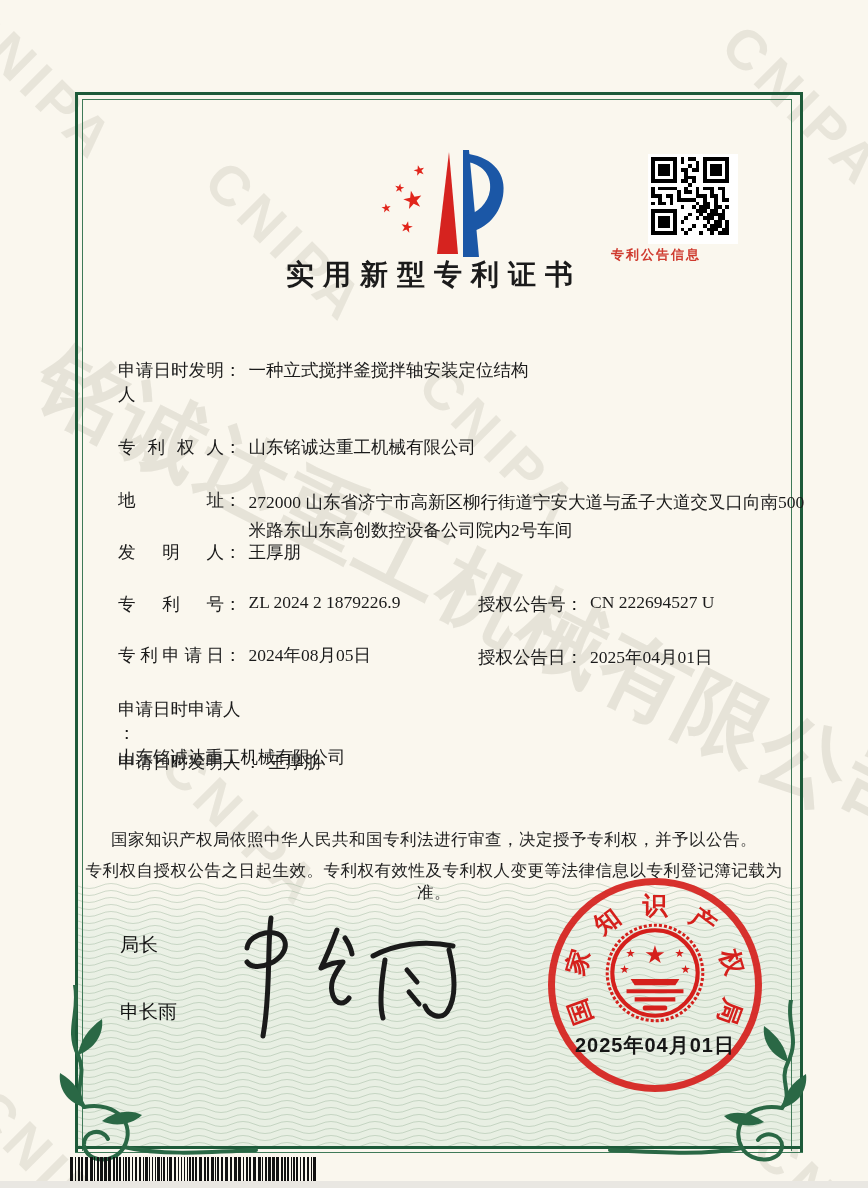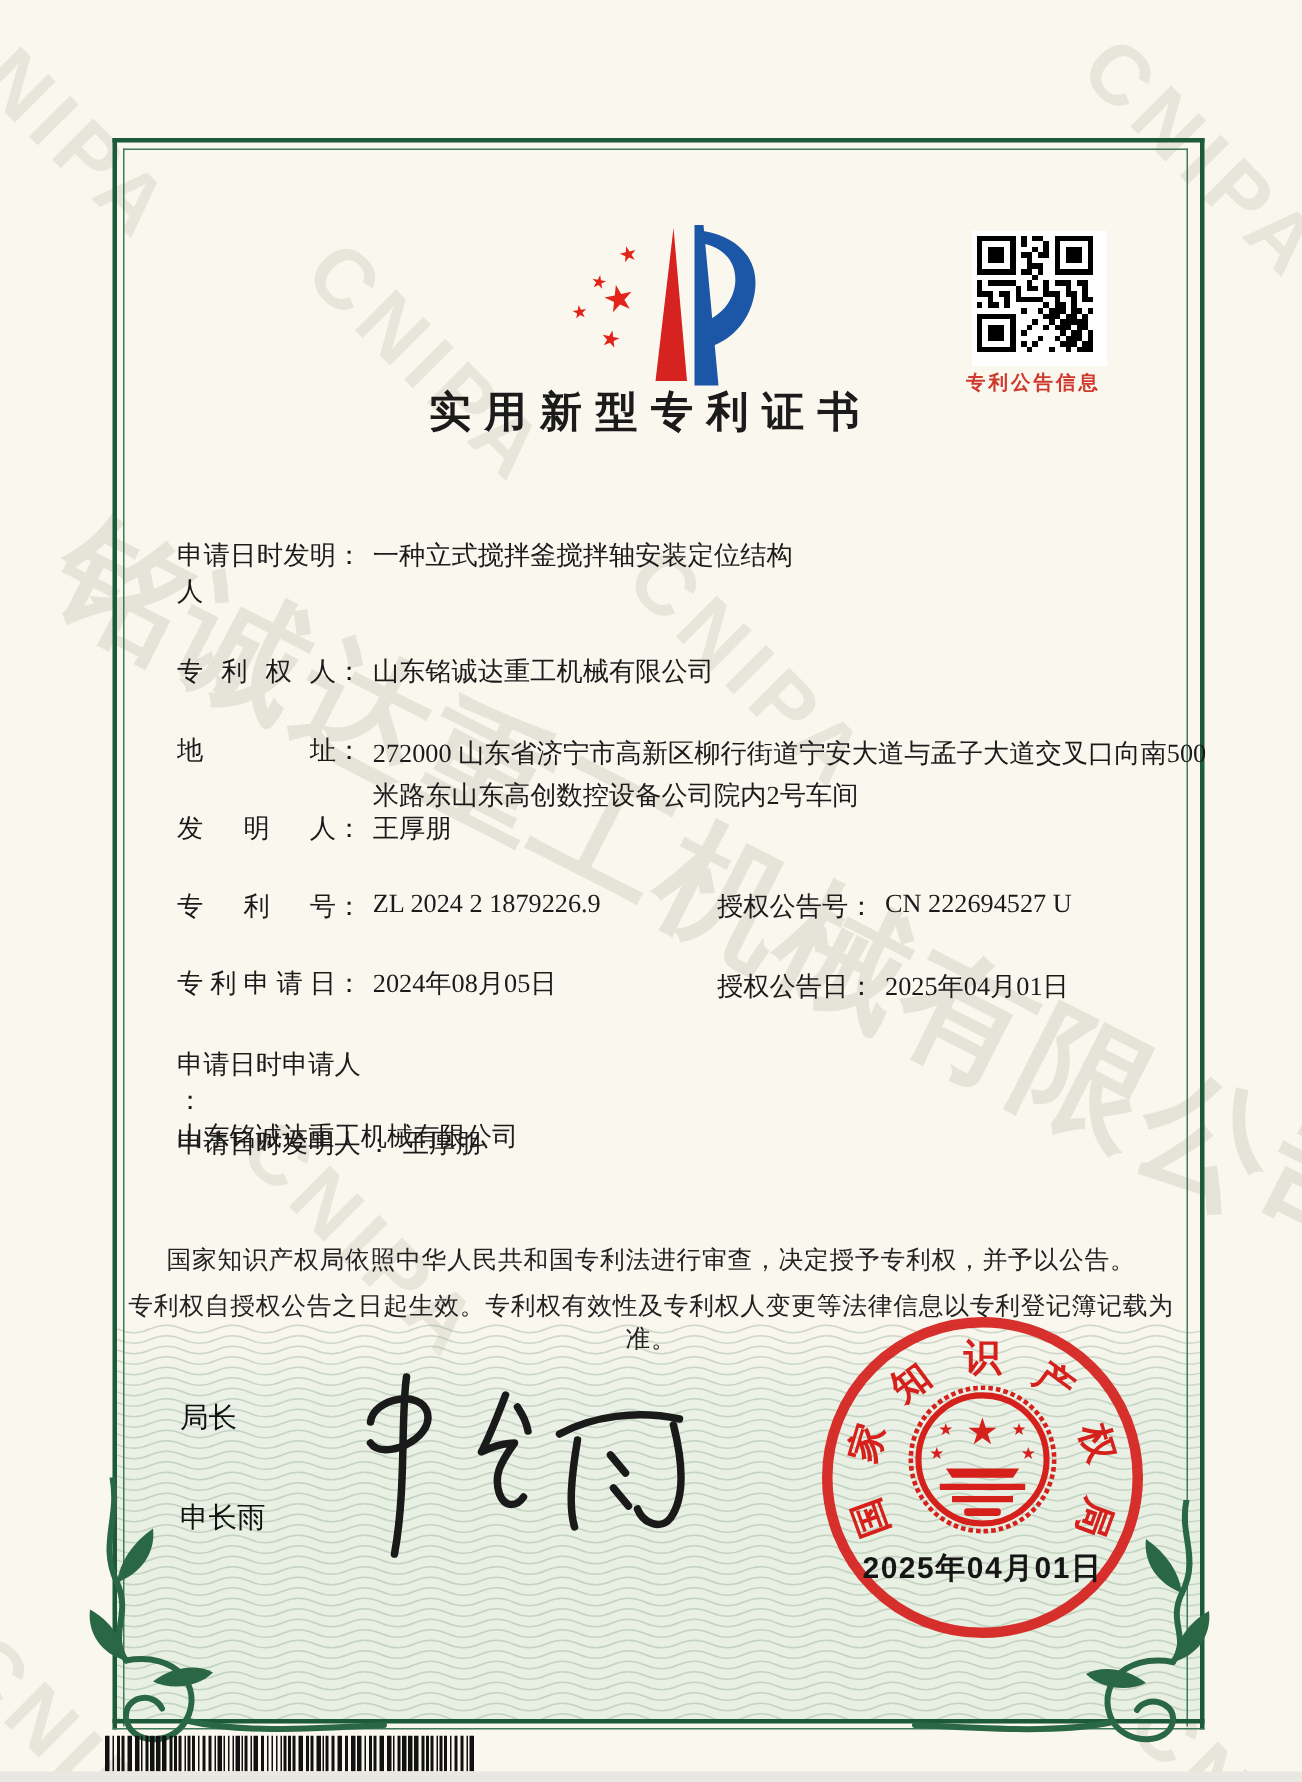--- a/index.html
+++ b/index.html
@@ -38,21 +38,21 @@
 
   
   #logo{left:372px;top:150px;width:130px;height:118px;z-index:3;}
   #logo .star{position:absolute;color:#e1251b;line-height:1;}
 
   .title{left:0;top:256px;width:868px;text-align:center;font-size:28px;font-weight:bold;
       letter-spacing:9px;z-index:3;}
 
   
   #qrbox{left:648px;top:154px;width:84px;height:84px;background:#fff;padding:3px;z-index:3;}
-  .qr-caption{left:644px;top:246px;width:104px;color:#cf3a2e;
+  .qr-caption{left:604px;top:246px;width:104px;text-align:center;color:#cf3a2e;
       font-size:13px;letter-spacing:2px;z-index:3;font-weight:bold;}
 
   
   .row{position:absolute;left:118px;font-size:17.5px;display:flex;align-items:flex-start;z-index:3;}
   .lbl{display:inline-block;width:106px;text-align:justify;text-align-last:justify;flex:none;}
   .lbl7{width:126px;text-align:left;text-align-last:left;}
   .lblr{width:auto;text-align:left;text-align-last:left;}
   .colon{flex:none;margin-right:7px;}
   .val{flex:1;}
   .row.addr .val{width:560px;line-height:28px;}

